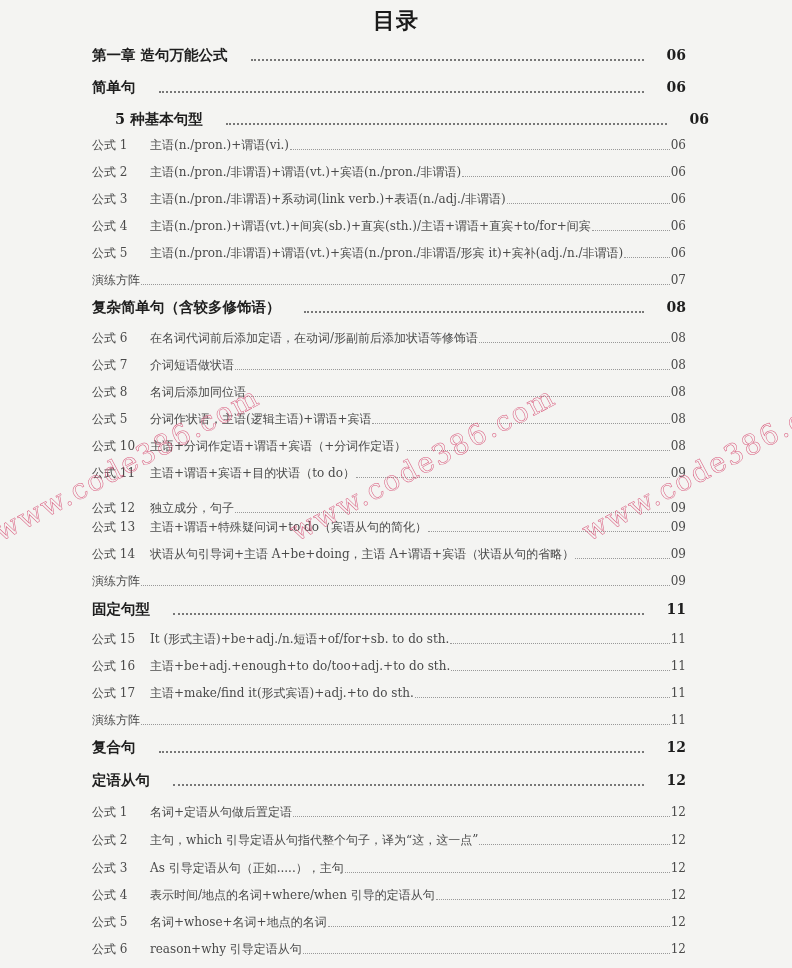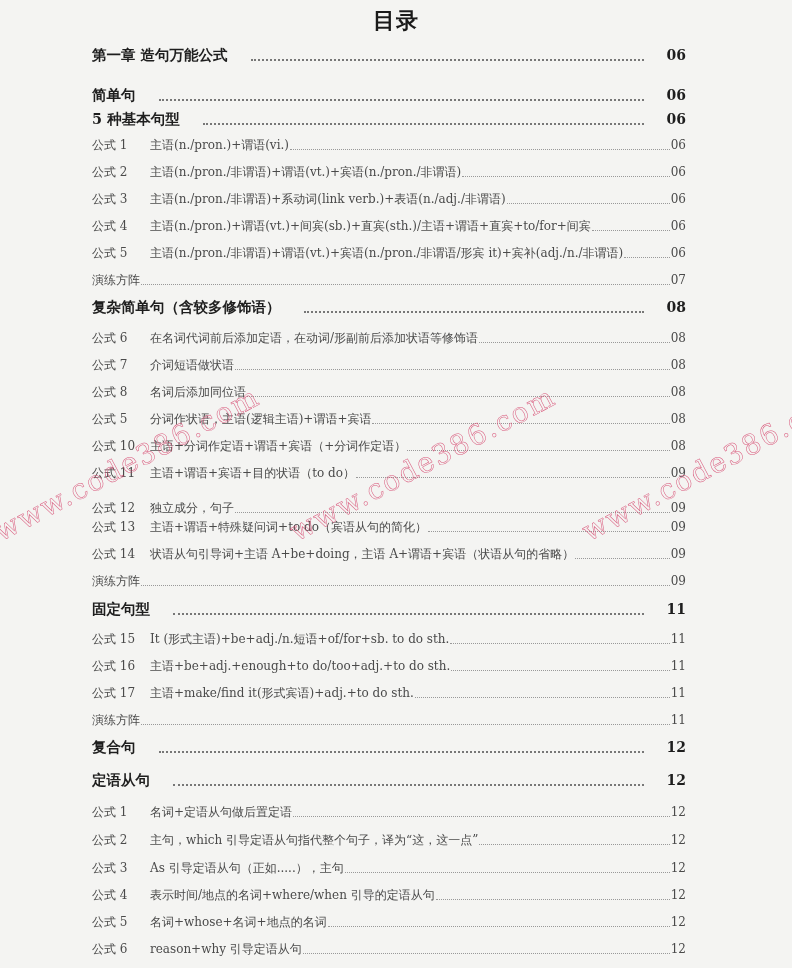--- a/index.html
+++ b/index.html
@@ -44,26 +44,26 @@
 <body>
 
 <div class="page">
   <div class="title">目录</div>
   <div id="entries">
       <div class="row head" style="top: 46px;">
         <span class="label">第一章  造句万能公式</span>
         <span class="dots"></span>
         <span class="page-no">06</span>
       </div>
-      <div class="row head" style="top: 78px; margin-top: 8px;">
+      <div class="row head" style="top: 78px;">
         <span class="label">简单句</span>
         <span class="dots"></span>
         <span class="page-no">06</span>
       </div>
-      <div class="row head" style="top: 110px;">
+      <div class="row head" style="top: 110px; margin-left: 23px;">
         <span class="label">5 种基本句型</span>
         <span class="dots"></span>
         <span class="page-no">06</span>
       </div>
       <div class="row sub" style="top: 137px;">
         <span class="num">公式 1</span>
         <span class="text">主语(n./pron.)+谓语(vi.)</span>
         <span class="dots"></span>
         <span class="page-no">06</span>
       </div>

